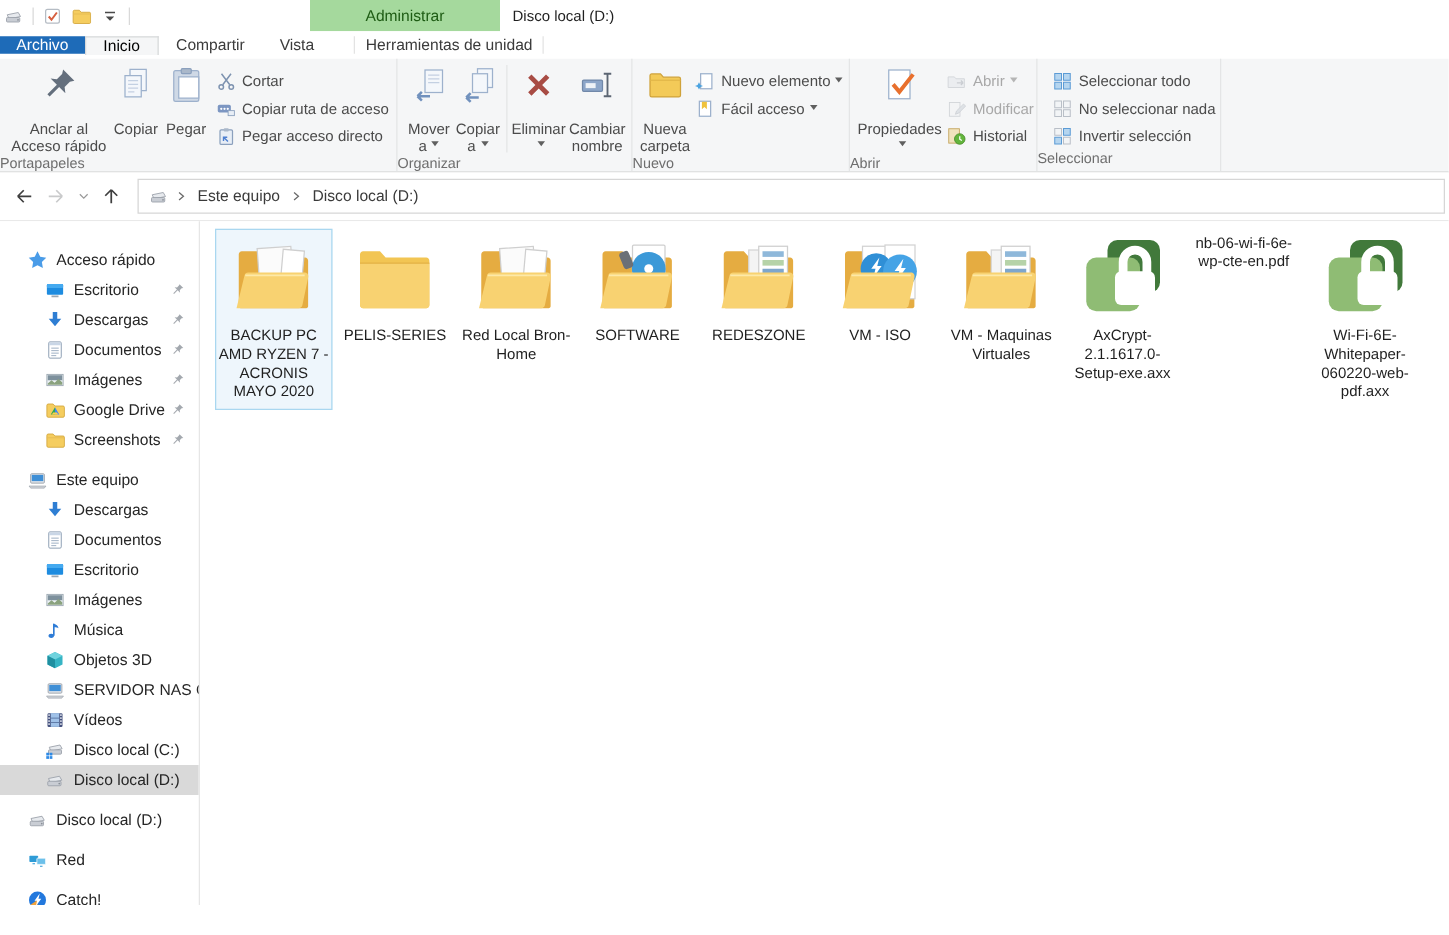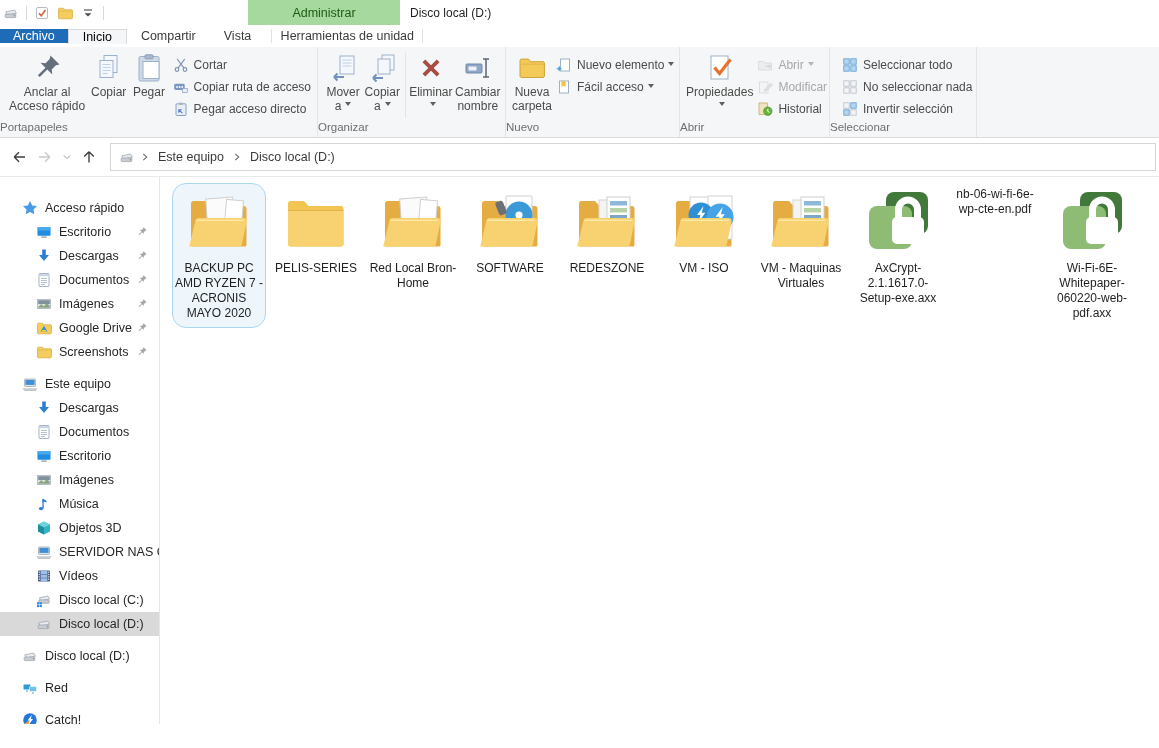--- a/index.html
+++ b/index.html
@@ -16,31 +16,31 @@
     color:#1e5c14;display:flex;align-items:center;justify-content:center;font-size:12.5px;}
   .wintitle{position:absolute;left:410px;top:0;height:25px;display:flex;align-items:center;
     font-size:12px;color:#1f1f1f;}
 
   
   .tabrow{position:absolute;top:25px;left:0;right:0;height:22px;background:#fff;display:flex;
     align-items:center;font-size:12.5px;}
   .tab{padding:0 14px;display:flex;align-items:center;color:#3b3b3b;box-sizing:border-box;}
   .tab.archivo{background:var(--accent);color:#fff;padding:0 13px;}
   .tab.active{background:#f5f6f7;border:1px solid #d8d9da;border-bottom:none;color:#000000;}
-  .tab.ctx{width:152px;margin-left:6px;justify-content:center;padding:0;
+  .tab.ctx{width:152px;margin-left:18px;justify-content:center;padding:0;
     border-left:1px solid #e3e3e3;border-right:1px solid #e3e3e3;color:#3b3b3b;}
 
   
   .ribbon{position:absolute;top:47px;left:0;right:0;height:91px;background:#f5f6f7;
     border-bottom:1px solid #dadbdc;display:flex;box-sizing:border-box;}
   .rgroup{display:flex;flex-direction:column;border-right:1px solid #e4e5e6;box-sizing:border-box;flex:0 0 auto;}
   .rgroup.filler{flex:1;border-right:none;}
   .rbody{flex:1;display:flex;align-items:flex-start;padding:2px 2px 0 6px;}
   .rlabel{height:17px;font-size:11.5px;color:#6e6e6e;text-align:left;line-height:14px;}
-  .bigbtn{display:flex;flex-direction:column;align-items:center;padding-top:1px;box-sizing:border-box;}
+  .bigbtn{display:flex;flex-direction:column;align-items:center;padding-top:1px;box-sizing:border-box;gap:11px;}
   .i32{width:32px;height:32px;display:block;margin:2px auto 2px;}
   .i32 svg{width:32px;height:32px;display:block;}
   .blbl{font-size:12px;line-height:13.5px;text-align:center;color:#4b4b4b;white-space:nowrap;}
   .smallcol{display:flex;flex-direction:column;padding-top:5px;}
   .smallbtn{display:flex;align-items:center;height:22px;font-size:12px;color:#4b4b4b;
     padding:0 4px;white-space:nowrap;}
   .i16{width:16px;height:16px;margin-right:5px;flex:0 0 16px;}
   .i16 svg{width:16px;height:16px;display:block;}
   .smallbtn.disabled{color:#a8a8a8;}
   .smallbtn.disabled .i16{opacity:.55;}
@@ -76,21 +76,21 @@
   .sb-ic svg{width:16px;height:16px;display:block;}
   .sb-pin{position:absolute;right:11px;top:6px;width:12px;height:12px;opacity:.8;}
   .sb-pin svg{width:12px;height:12px;display:block;}
   .sb-gap{height:8px;}
   .sb-label{overflow:hidden;}
 
   .files{position:absolute;left:160px;top:177px;right:0;bottom:0;background:#fff;
     display:flex;align-items:flex-start;padding:6px 0 0 12px;box-sizing:border-box;}
   .fitem{width:94px;margin-right:3px;padding:3px 0 6px;text-align:center;
     border:1px solid transparent;box-sizing:border-box;flex:0 0 auto;}
-  .fitem.selected{background:var(--sel-fill);border-color:var(--sel-border);border-radius:14px;}
+  .fitem.selected{background:var(--sel-fill);border-color:var(--sel-border);}
   .ficon{width:72px;height:74px;margin:0 auto;}
   .ficon svg{width:72px;height:72px;display:block;}
   .flabel{font-size:12px;line-height:15px;color:#1f1f1f;overflow-wrap:break-word;word-wrap:break-word;
     padding:0 2px;}
 </style>
 </head>
 <body>
 
 <div class="window">
 

